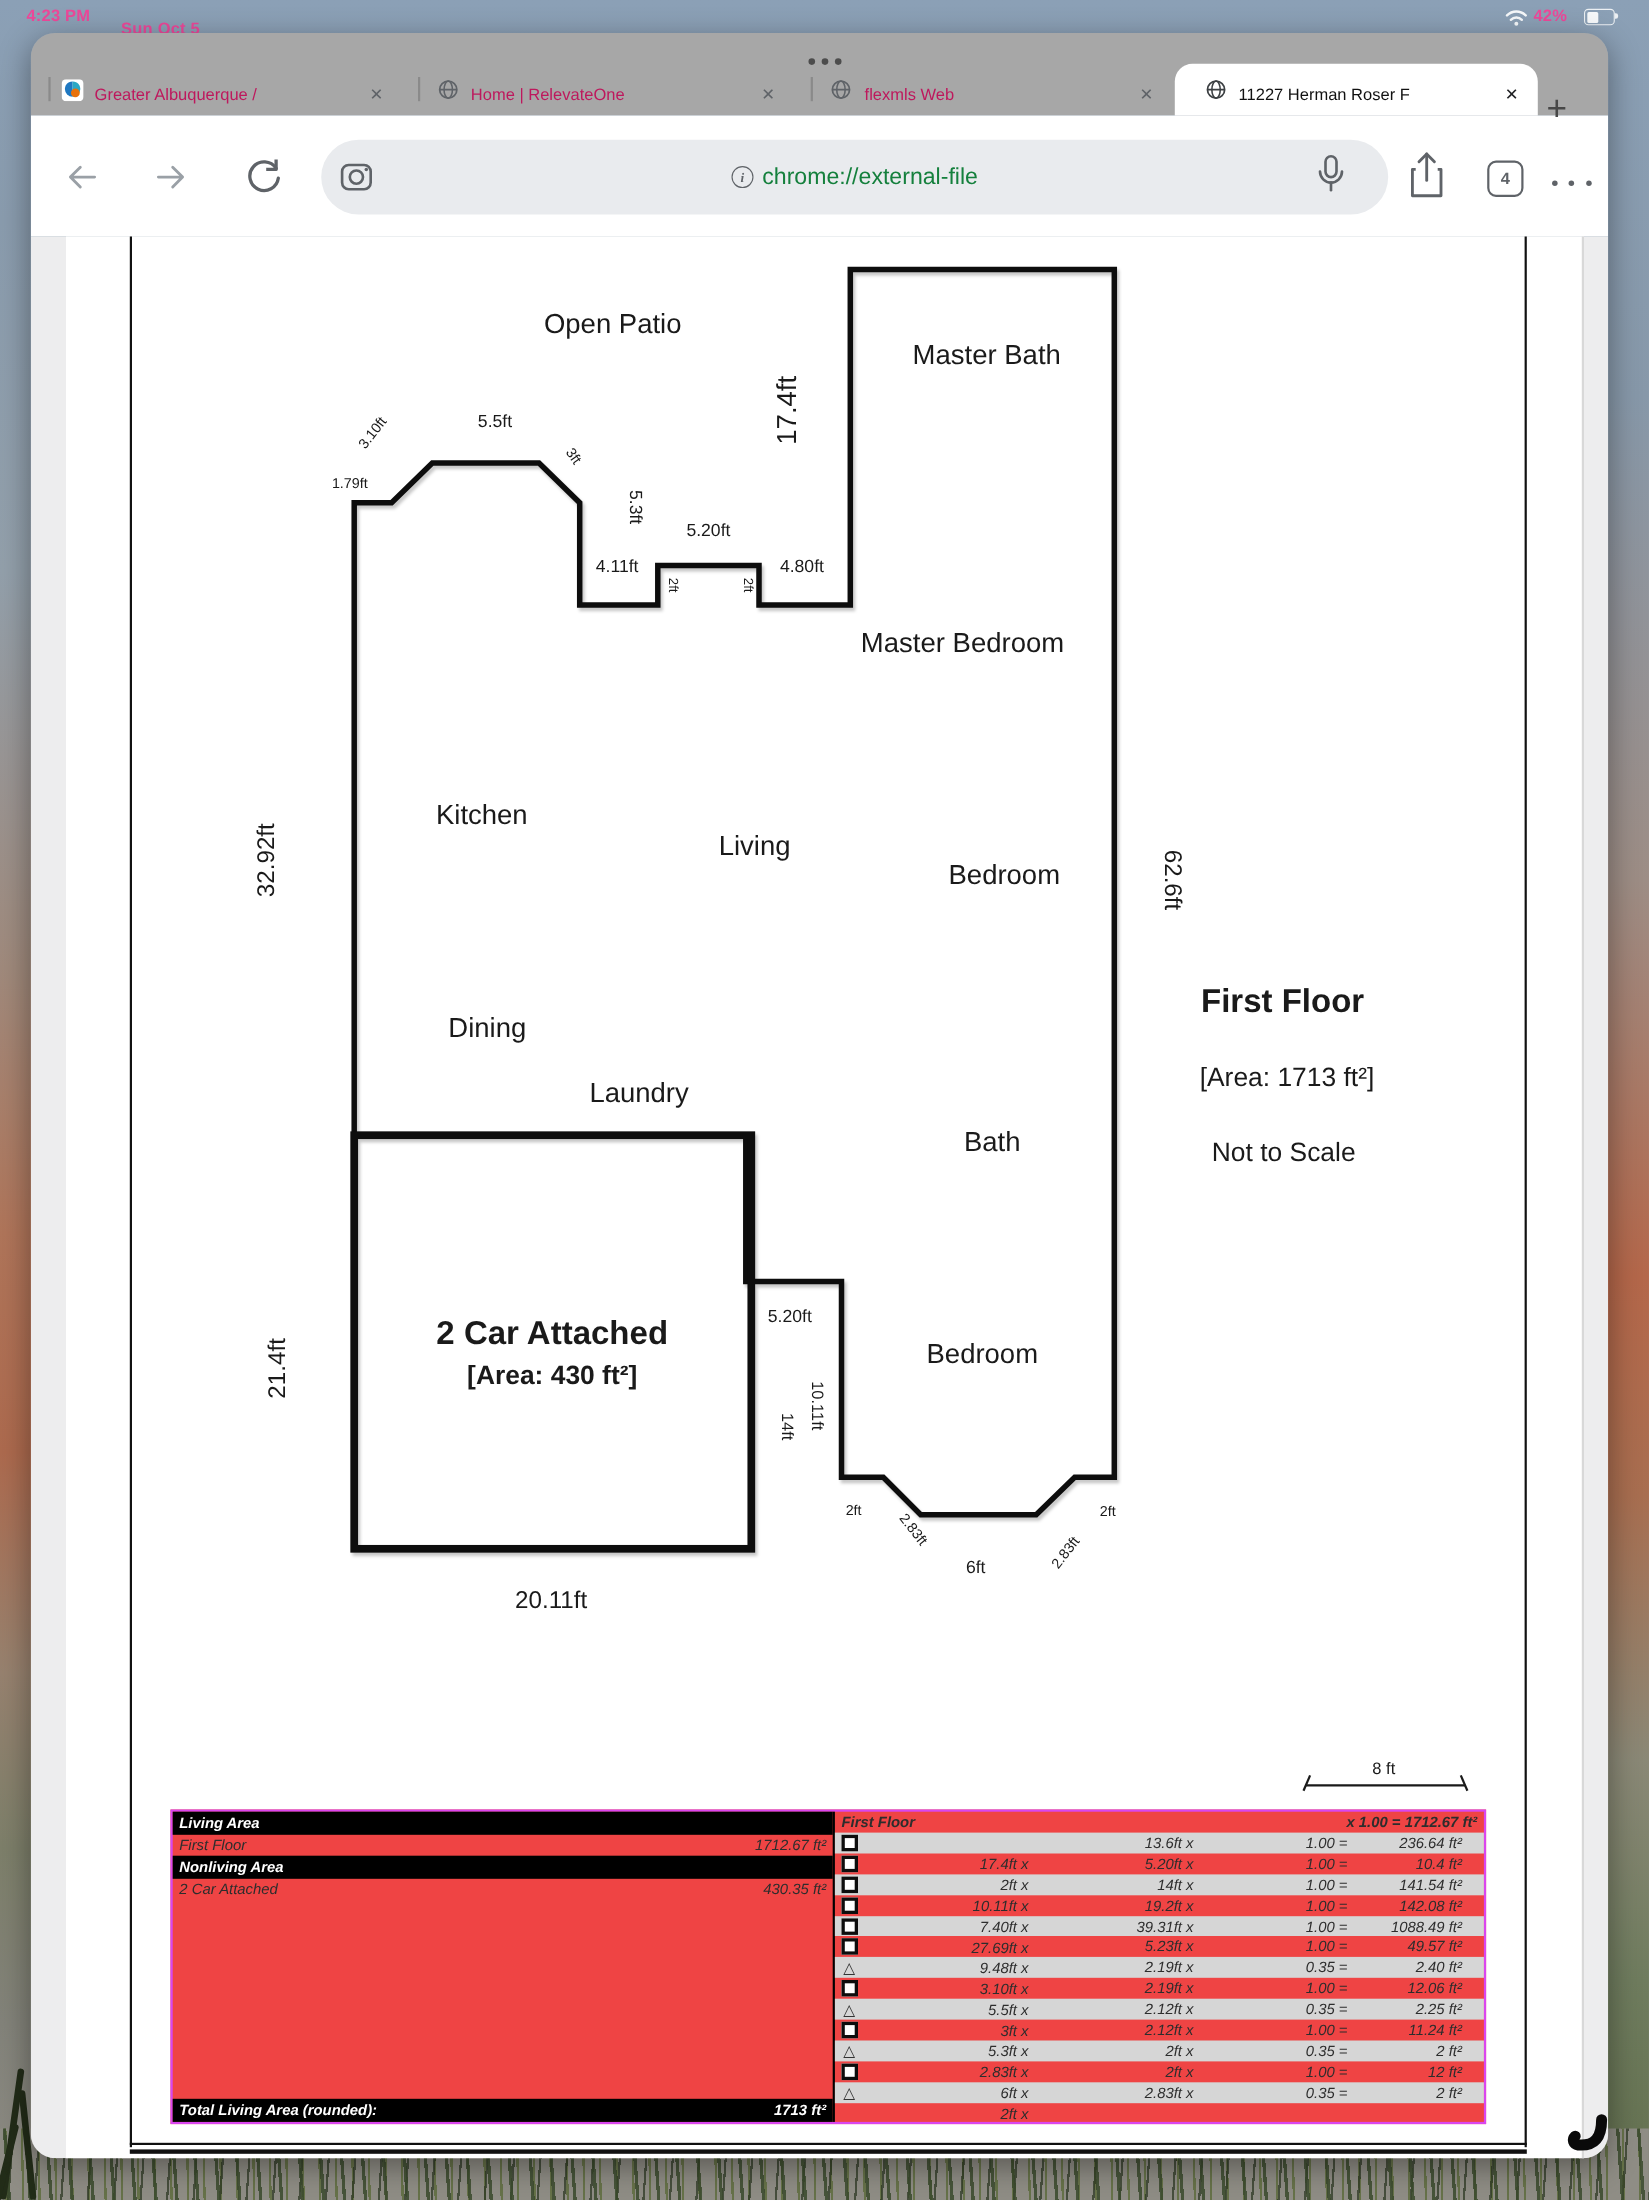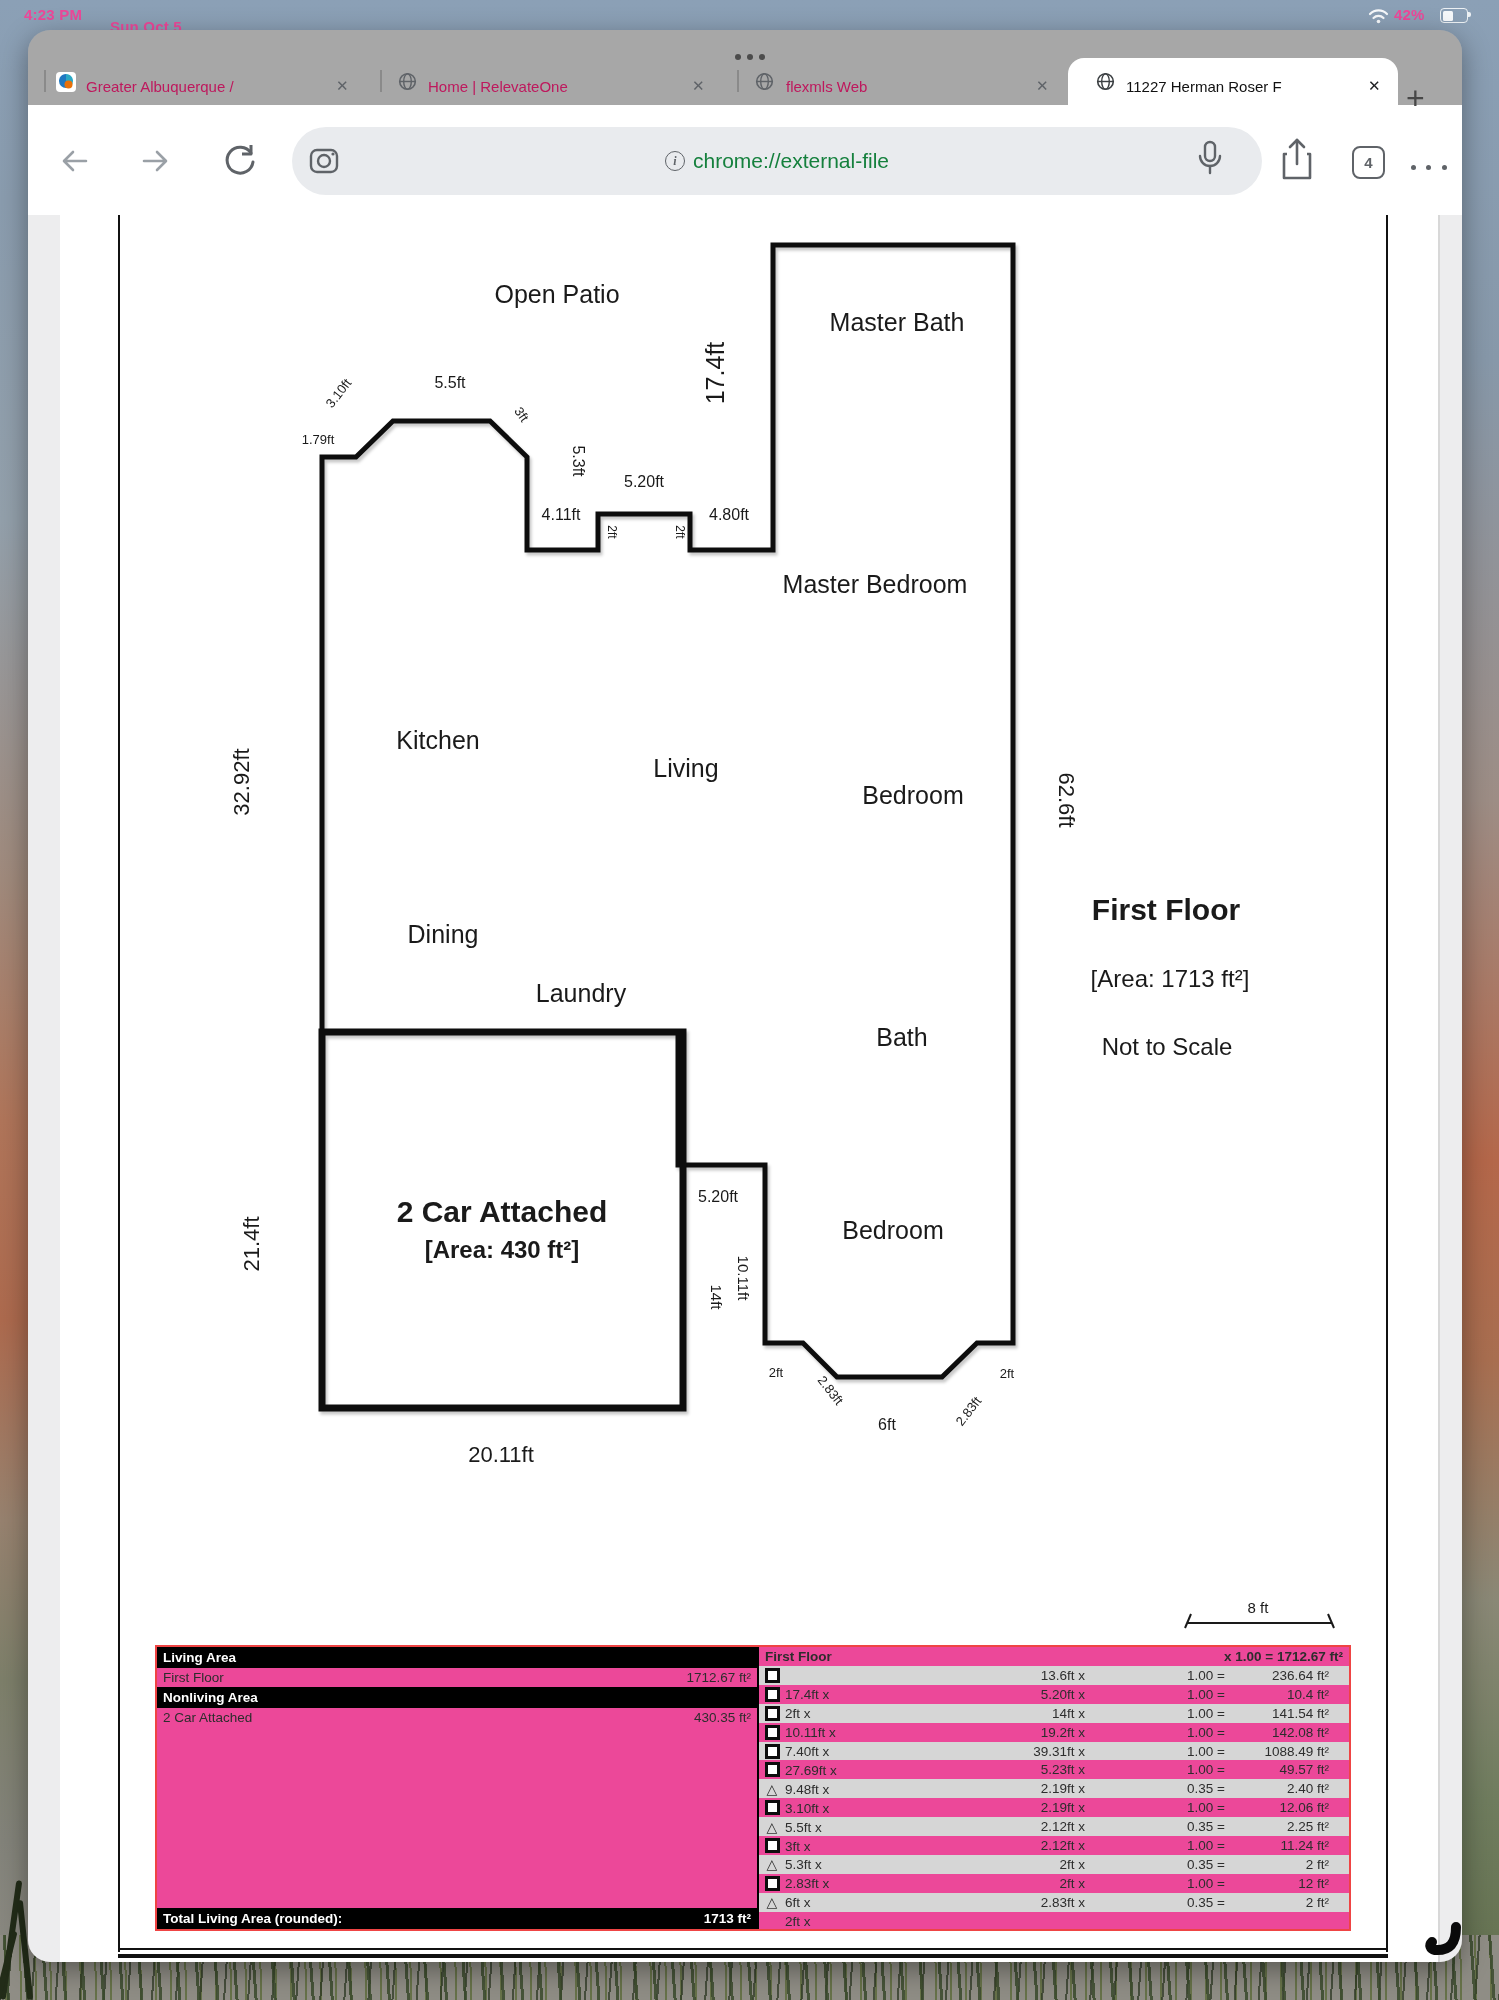--- a/index.html
+++ b/index.html
@@ -37,33 +37,33 @@
   #url-text{font-size:21px;color:#15803d;}
   #info-badge{width:18px;height:18px;border:1.6px solid #5f6368;border-radius:50%;
     display:inline-flex;align-items:center;justify-content:center;
     font-size:12px;color:#5f6368;font-family:"Liberation Serif",serif;font-style:italic;font-weight:bold;}
   #tabcount-box{left:1352px;top:146px;width:29px;height:29px;border:2.5px solid #5f6368;border-radius:8px;
     display:flex;align-items:center;justify-content:center;font-size:15px;font-weight:bold;color:#5f6368;}
   
   #page{left:60px;top:215px;width:1378px;height:1747px;background:#fff;border-right:2px solid #d8d8d8;}
   .frameline{background:#111;}
   
-  #areatable{left:155px;top:1645px;width:1192px;height:282px;border:2px solid #ef4444;display:flex;background:#ec4899;
-    font-size:13.5px;color:#2d2d2d;}
+  #areatable{left:155px;top:1645px;width:1192px;height:282px;border:2px solid #d946ef;display:flex;background:#ef4444;
+    font-size:13.5px;color:#2d2d2d;font-style:italic;}
   #lt{width:600px;display:flex;flex-direction:column;}
   #rt{flex:1;border-left:2px solid #000;display:flex;flex-direction:column;}
   .blackbar{background:#000;color:#fff;font-weight:bold;height:21px;display:flex;align-items:center;
     justify-content:space-between;padding:0 6px;flex:none;}
   .trow{height:19px;display:flex;align-items:center;justify-content:space-between;padding:0 6px;flex:none;}
   .crow{height:18.9px;display:flex;align-items:center;flex:none;}
   .crow.g{background:#d6d6d6;}
   .cicon{width:26px;display:flex;align-items:center;justify-content:center;flex:none;}
   .sqi{width:9px;height:9px;border:3px solid #0d0d0d;background:#fff;}
   .trii{font-size:14px;color:#333;line-height:1;}
-  .cc1{width:150px;margin-top:39px;}
+  .cc1{width:150px;text-align:right;margin-top:39px;}
   .cc2{width:150px;text-align:right;}
   .cc3{width:140px;text-align:right;}
   .cc4{flex:1;text-align:right;padding-right:20px;}
   .boldrow{font-weight:bold;}
   svg{display:block;}
   #plan-svg{left:0;top:0;pointer-events:none;}
 </style>
 </head>
 <body>
 

